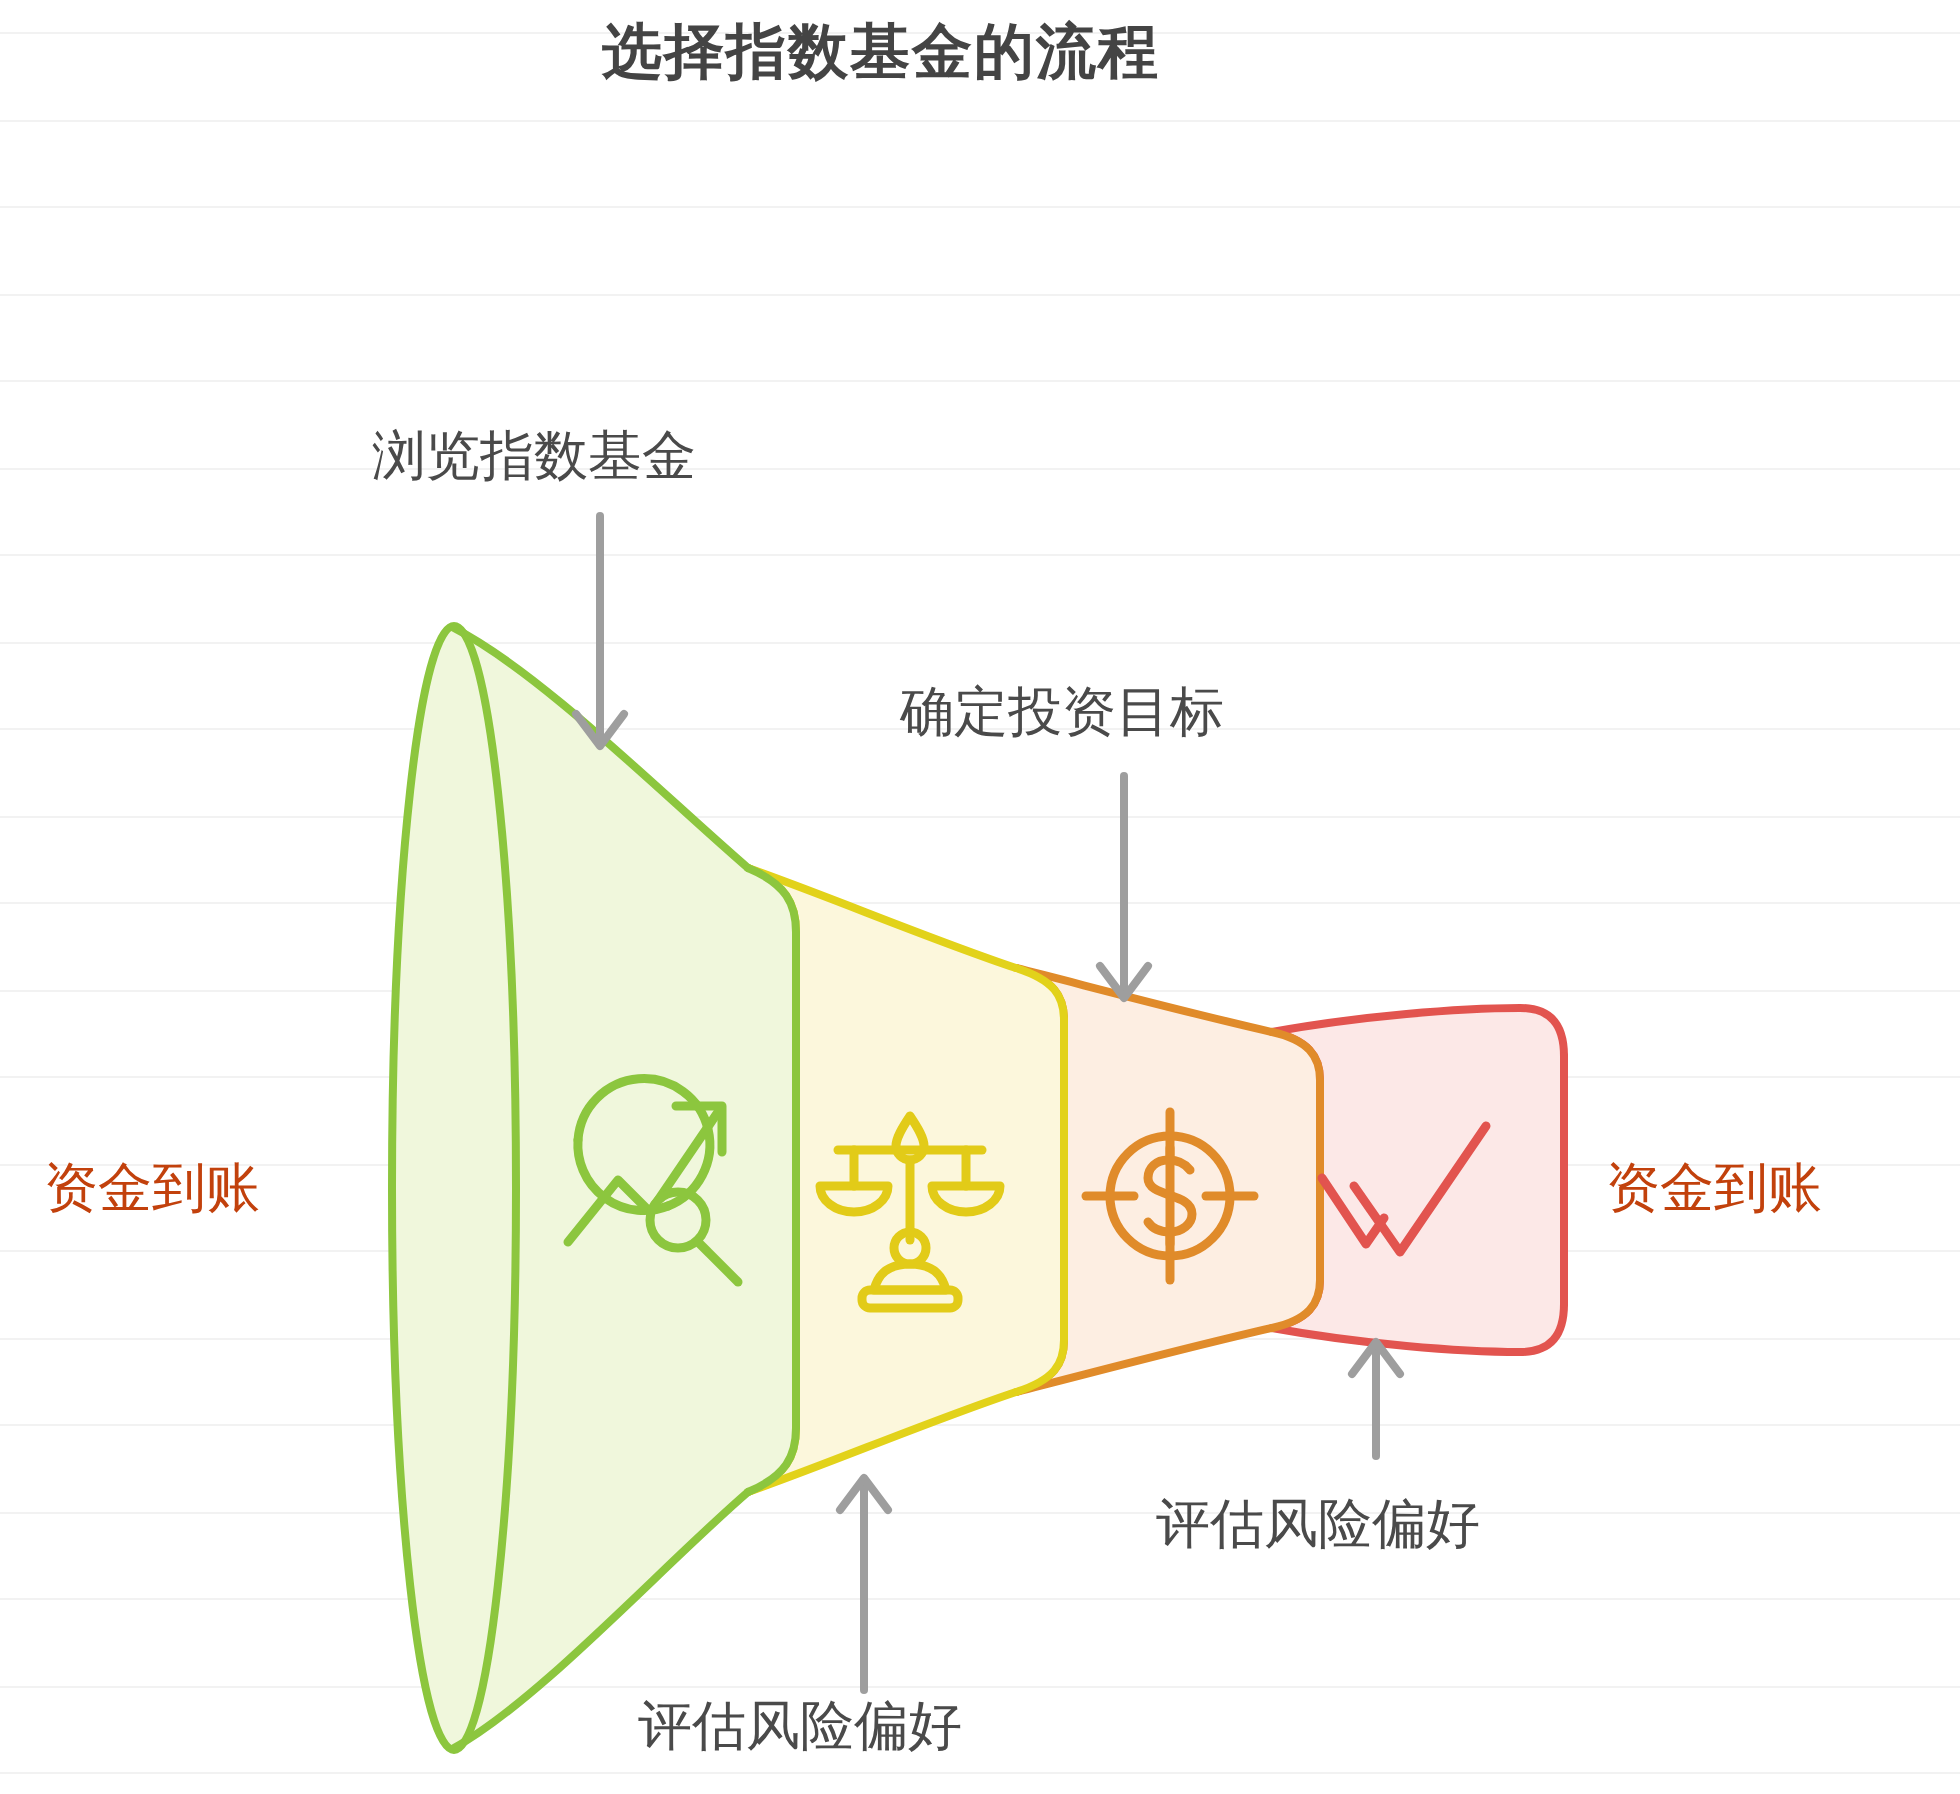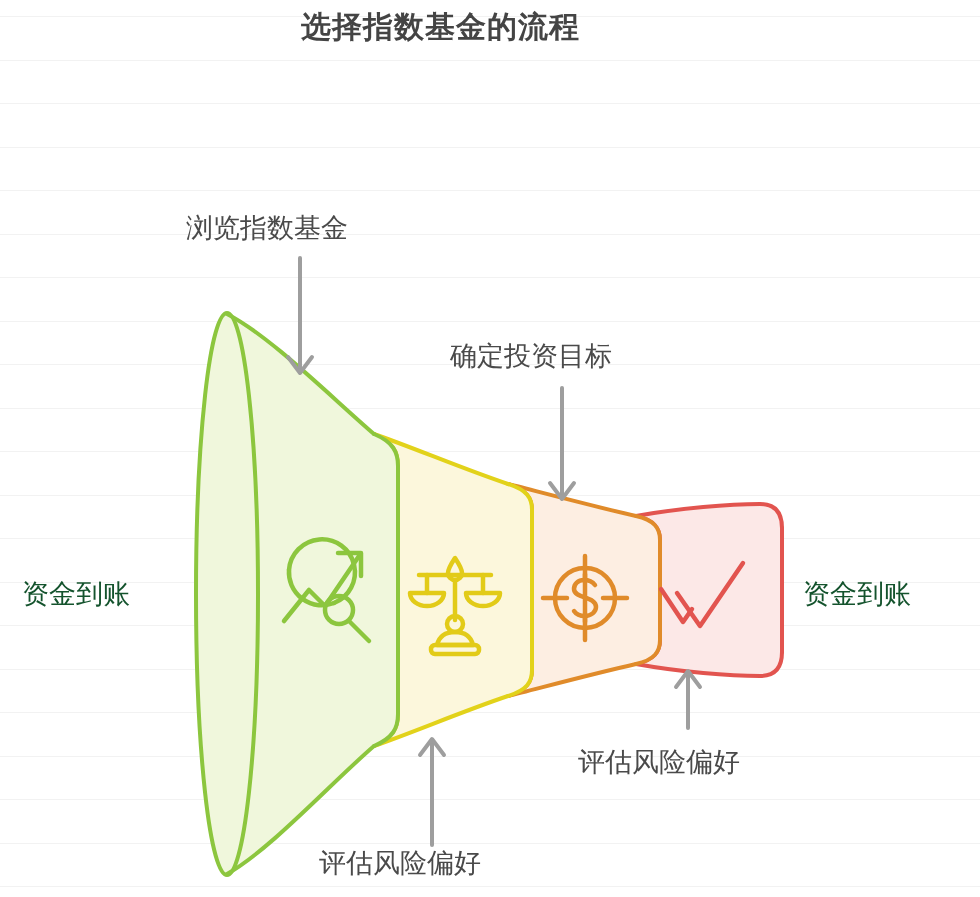--- a/index.html
+++ b/index.html
@@ -42,21 +42,21 @@
   .callout {
     position: absolute;
     font-size: 27px;
     color: #4a4a4a;
     white-space: nowrap;
     line-height: 34px;
   }
   .side-label {
     position: absolute;
     font-size: 27px;
-    color: #14532d;
+    color: #c2410c;
     white-space: nowrap;
     line-height: 34px;
     text-align: right;
   }
   svg { display: block; }
   #funnel-svg {
     position: absolute;
     left: 0;
     top: 0;
   }

